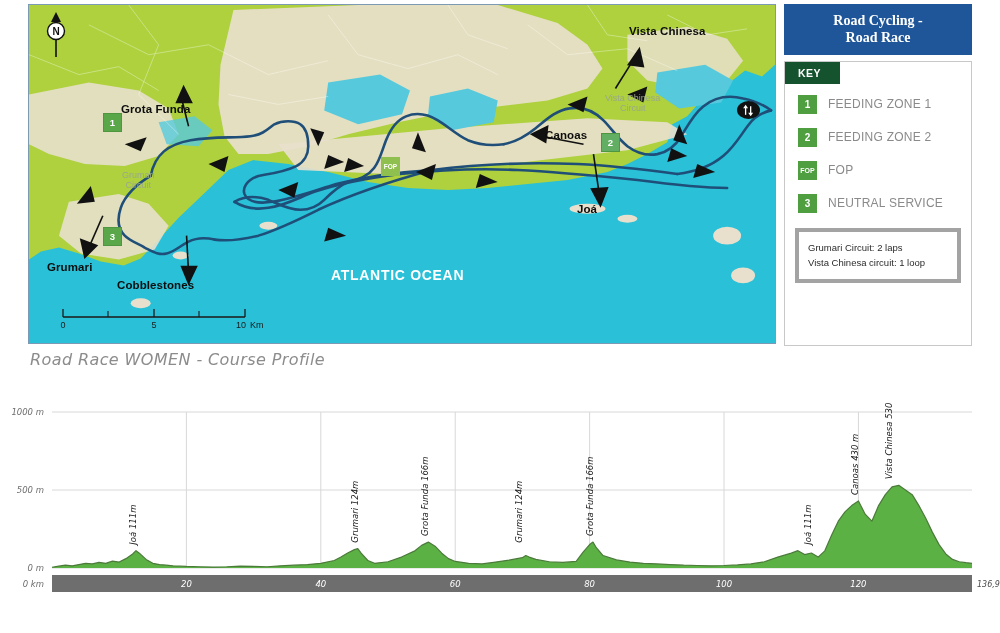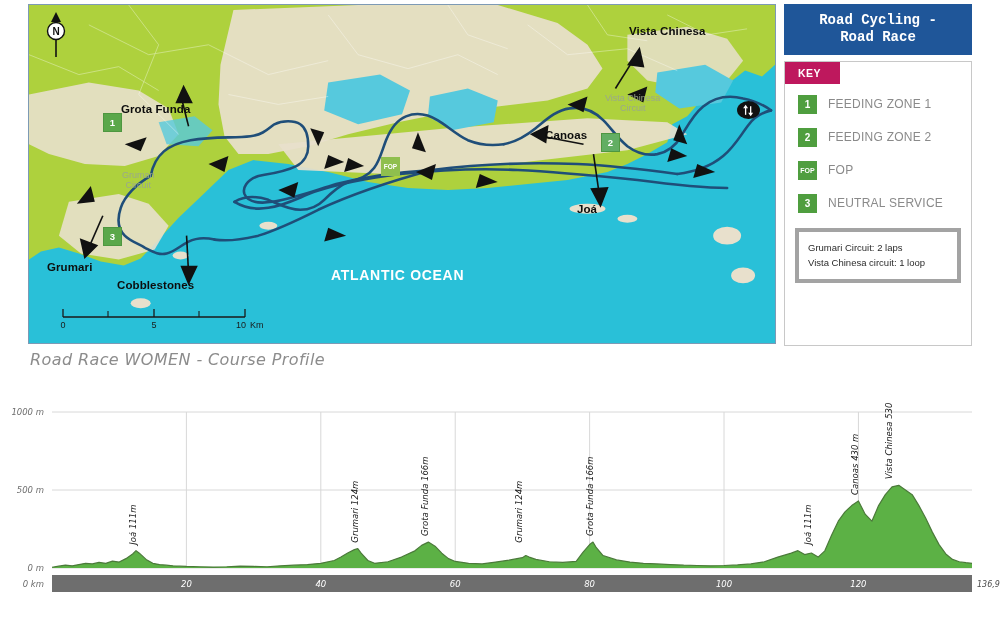--- a/index.html
+++ b/index.html
@@ -108,32 +108,32 @@
     width: 188px;
   }
   #legend-title {
     background: #1f5699;
     color: #ffffff;
     font-weight: bold;
     font-size: 14px;
     text-align: center;
     padding: 8px 4px 9px;
     line-height: 17px;
-    font-family: Liberation Mono, monospace;
+    font-family: Liberation Serif, serif;
   }
   #key-box {
     margin-top: 6px;
     border: 1px solid #c8c8c8;
     background: #ffffff;
     height: 285px;
     box-sizing: border-box;
     position: relative;
   }
   #key-header {
-    background: #be185d;
+    background: #14532d;
     color: #ffffff;
     font-weight: bold;
     font-size: 10.5px;
     letter-spacing: 0.4px;
     padding: 5px 0 5px 13px;
     width: 55px;
     box-sizing: border-box;
   }
   .key-row {
     display: flex;

